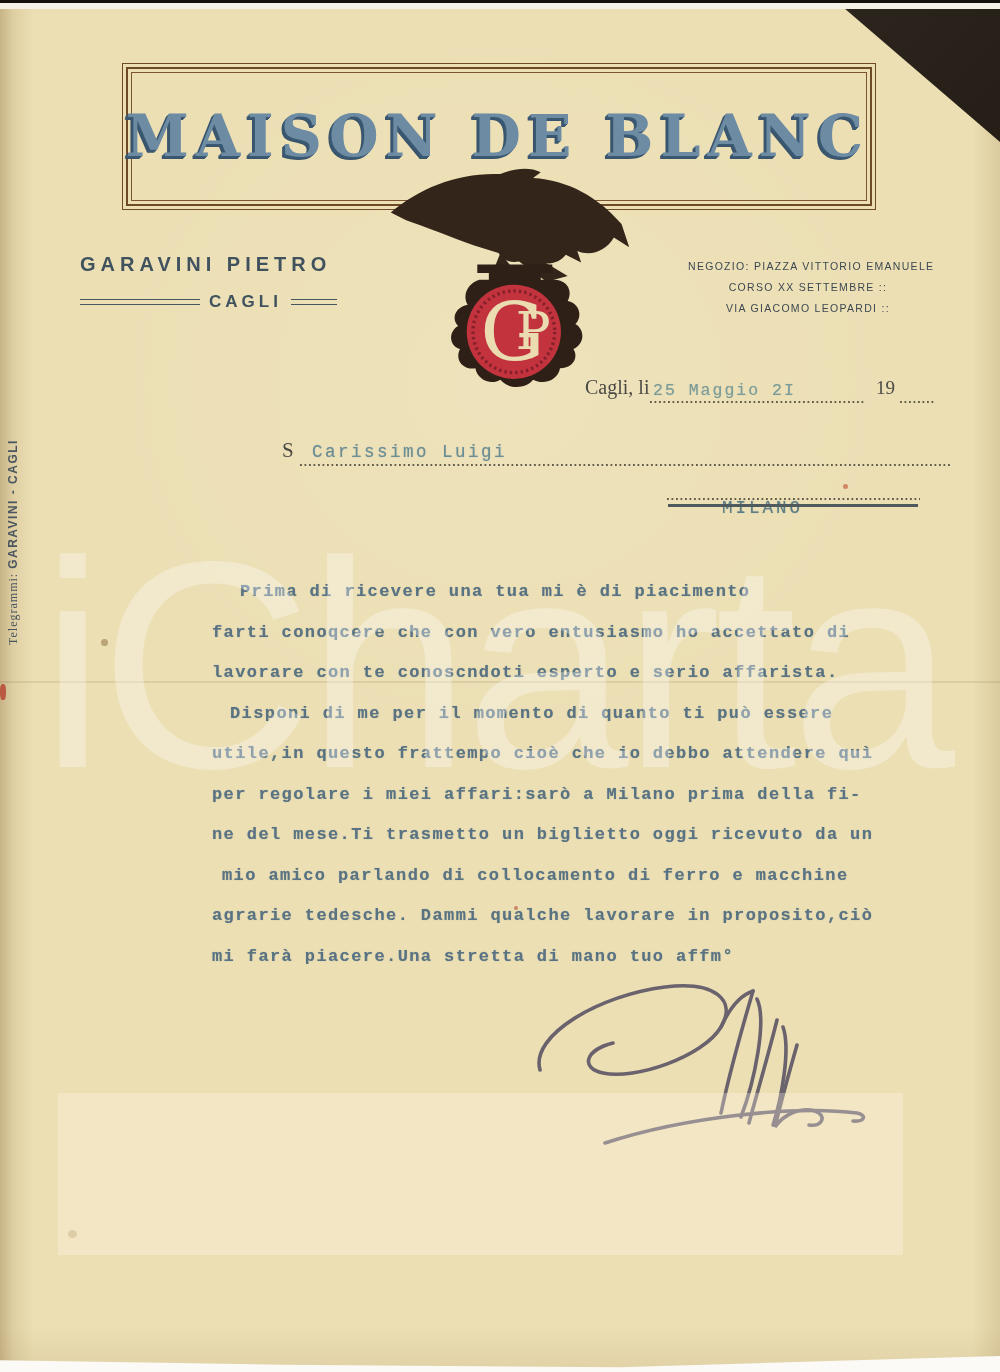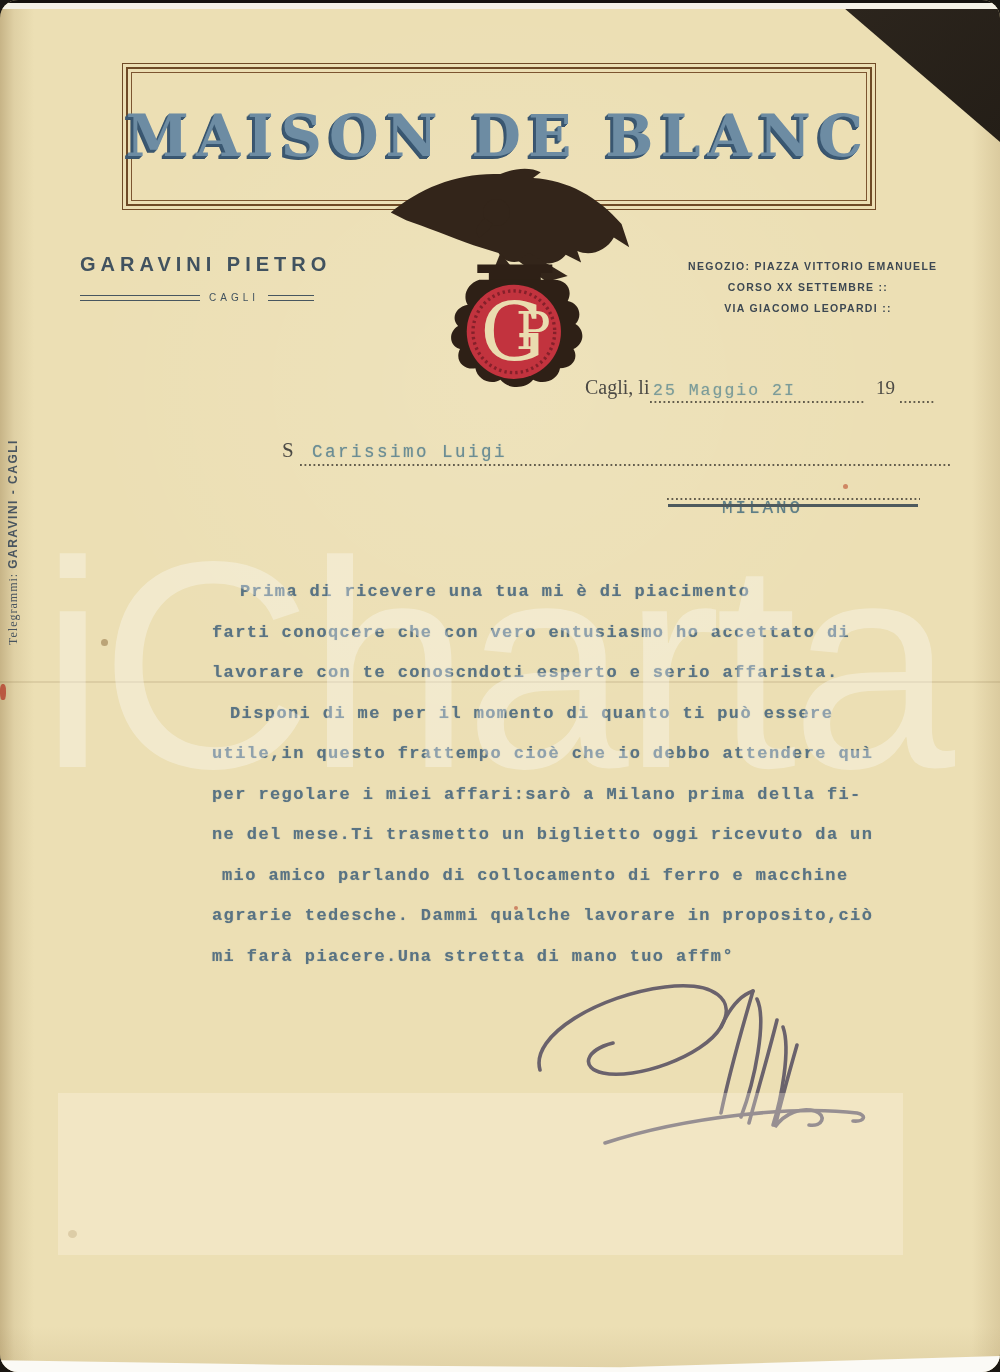--- a/index.html
+++ b/index.html
@@ -1,17 +1,17 @@
 <!DOCTYPE html>
 <html><head>
 <meta charset="utf-8">
 <style>
   html,body{margin:0;padding:0;background:#1a1713;}
   #scan{position:relative;width:1000px;height:1372px;overflow:hidden;
-        font-family:"Liberation Sans",sans-serif;border-radius:18px;}
+        font-family:"Liberation Sans",sans-serif;}
   
   #paper{position:absolute;inset:0;
     background:
       radial-gradient(ellipse 60% 40% at 50% 28%, rgba(255,255,255,0.10), transparent 70%),
       linear-gradient(90deg, rgba(130,100,50,0.35) 0px, rgba(130,100,50,0.12) 14px, transparent 34px),
       linear-gradient(270deg, rgba(140,110,60,0.18) 0px, transparent 28px),
       linear-gradient(0deg, rgba(140,110,60,0.12) 0px, transparent 46px),
       #ecdfb4;}
   .crease{position:absolute;left:0;width:1000px;height:2px;background:rgba(110,85,45,0.12);}
   .stain{position:absolute;border-radius:50%;}
@@ -33,24 +33,24 @@
       display:flex;align-items:center;justify-content:center;z-index:1;
       font-family:"DejaVu Serif",serif;font-weight:bold;font-size:57px;letter-spacing:7px;
       color:#6d8ca3;text-shadow:-1px 1px 0 #3a5872,-2px 2px 0 #3a5872,-3px 3px 0 #39536b;}
   
   #emblem{position:absolute;left:385px;top:160px;width:250px;height:232px;z-index:3;}
   
   #company-name{position:absolute;left:80px;top:253px;font-size:20px;font-weight:bold;
       letter-spacing:5px;color:#41525f;}
   #company-rule-row{position:absolute;left:80px;top:292px;display:flex;align-items:center;gap:9px;}
   .dbl-rule{height:4px;border-top:1px solid #47565f;border-bottom:1px solid #47565f;}
-  #company-city{font-size:10px;font-weight:normal;letter-spacing:4px;color:#41525f;}
+  #company-city{font-size:17px;font-weight:bold;letter-spacing:4px;color:#41525f;}
   
   #store-block{position:absolute;left:688px;top:256px;width:240px;text-align:center;}
-  #store-block .store-line{font-size:10.5px;font-weight:bold;letter-spacing:1.3px;
+  #store-block .store-line{font-size:10.5px;font-weight:normal;letter-spacing:1.3px;
       color:#3d4852;line-height:21px;text-transform:uppercase;white-space:nowrap;}
   
   #telegrams{position:absolute;left:6px;top:345px;height:300px;writing-mode:vertical-rl;
       transform:rotate(180deg);font-size:12px;color:#49555f;letter-spacing:1px;white-space:nowrap;}
   #telegrams .t-label{font-family:"Liberation Serif",serif;}
   #telegrams .t-value{font-weight:bold;letter-spacing:1.5px;}
   
   .printed{font-family:"Liberation Serif",serif;color:#4c4a45;}
   .typed{font-family:"Liberation Mono",monospace;white-space:pre;}
   .dotline{position:absolute;height:2px;background-image:radial-gradient(circle at 1px 1px,rgba(75,70,58,0.85) 0.8px,transparent 1px);

